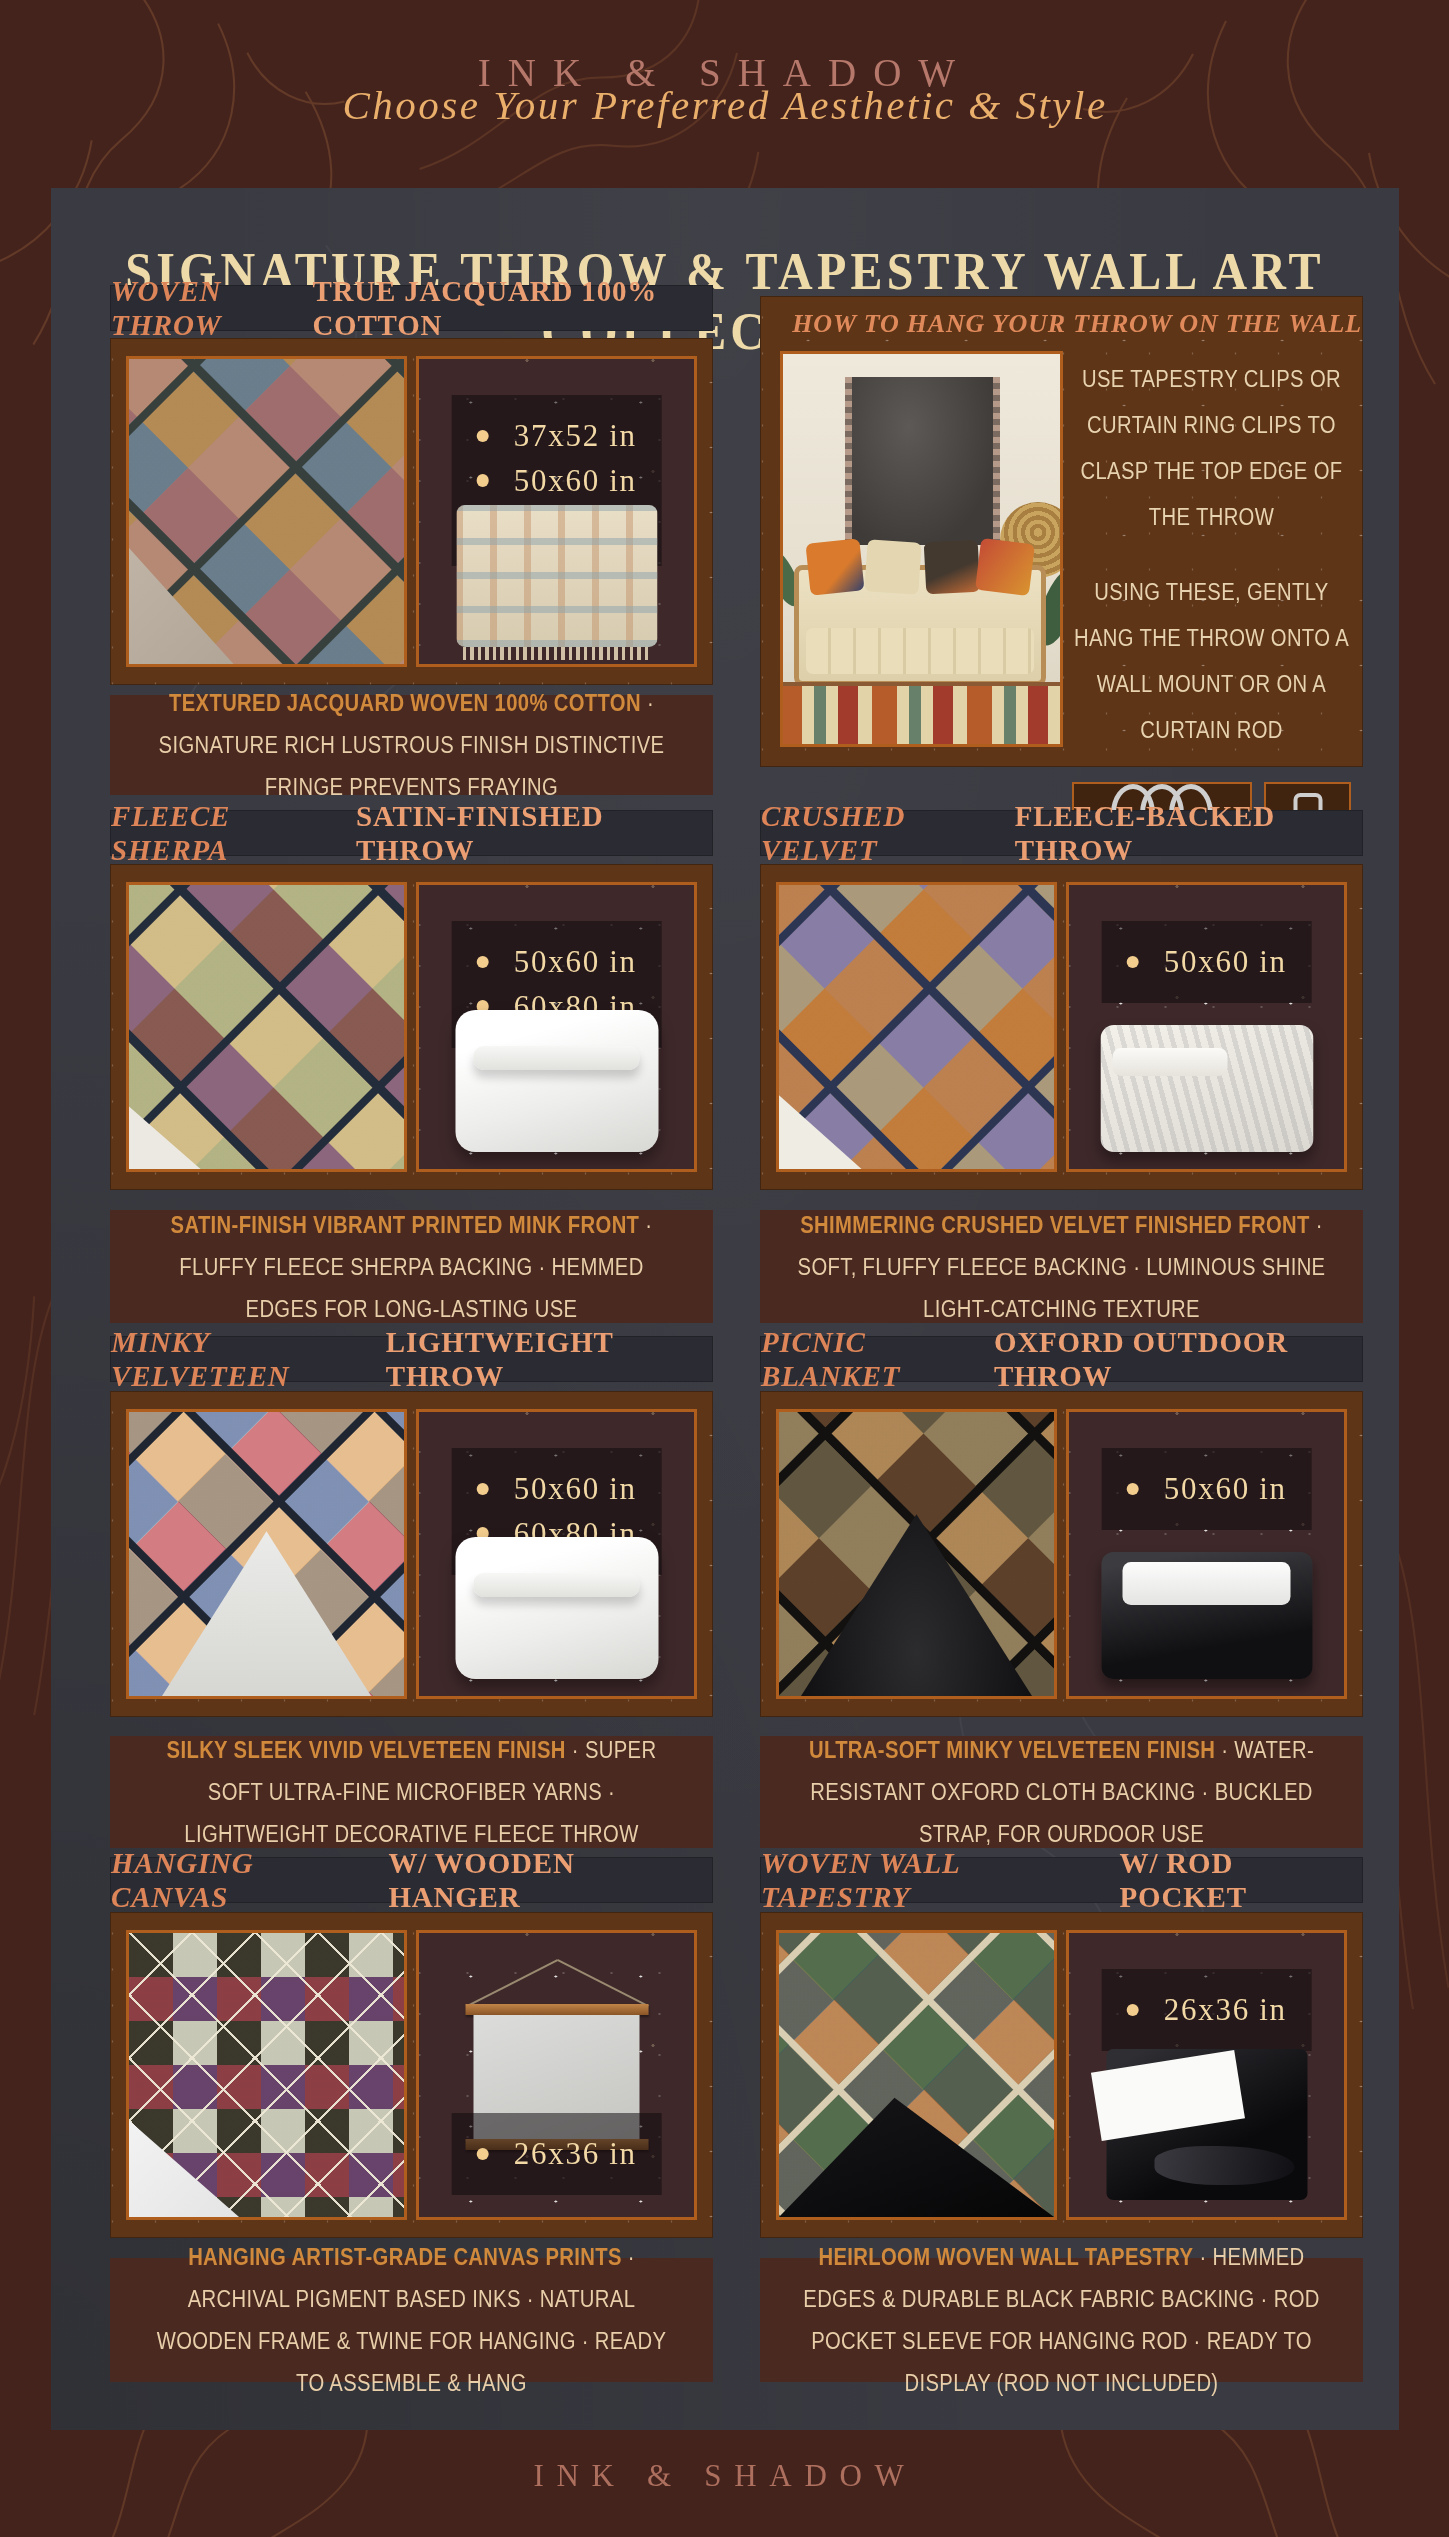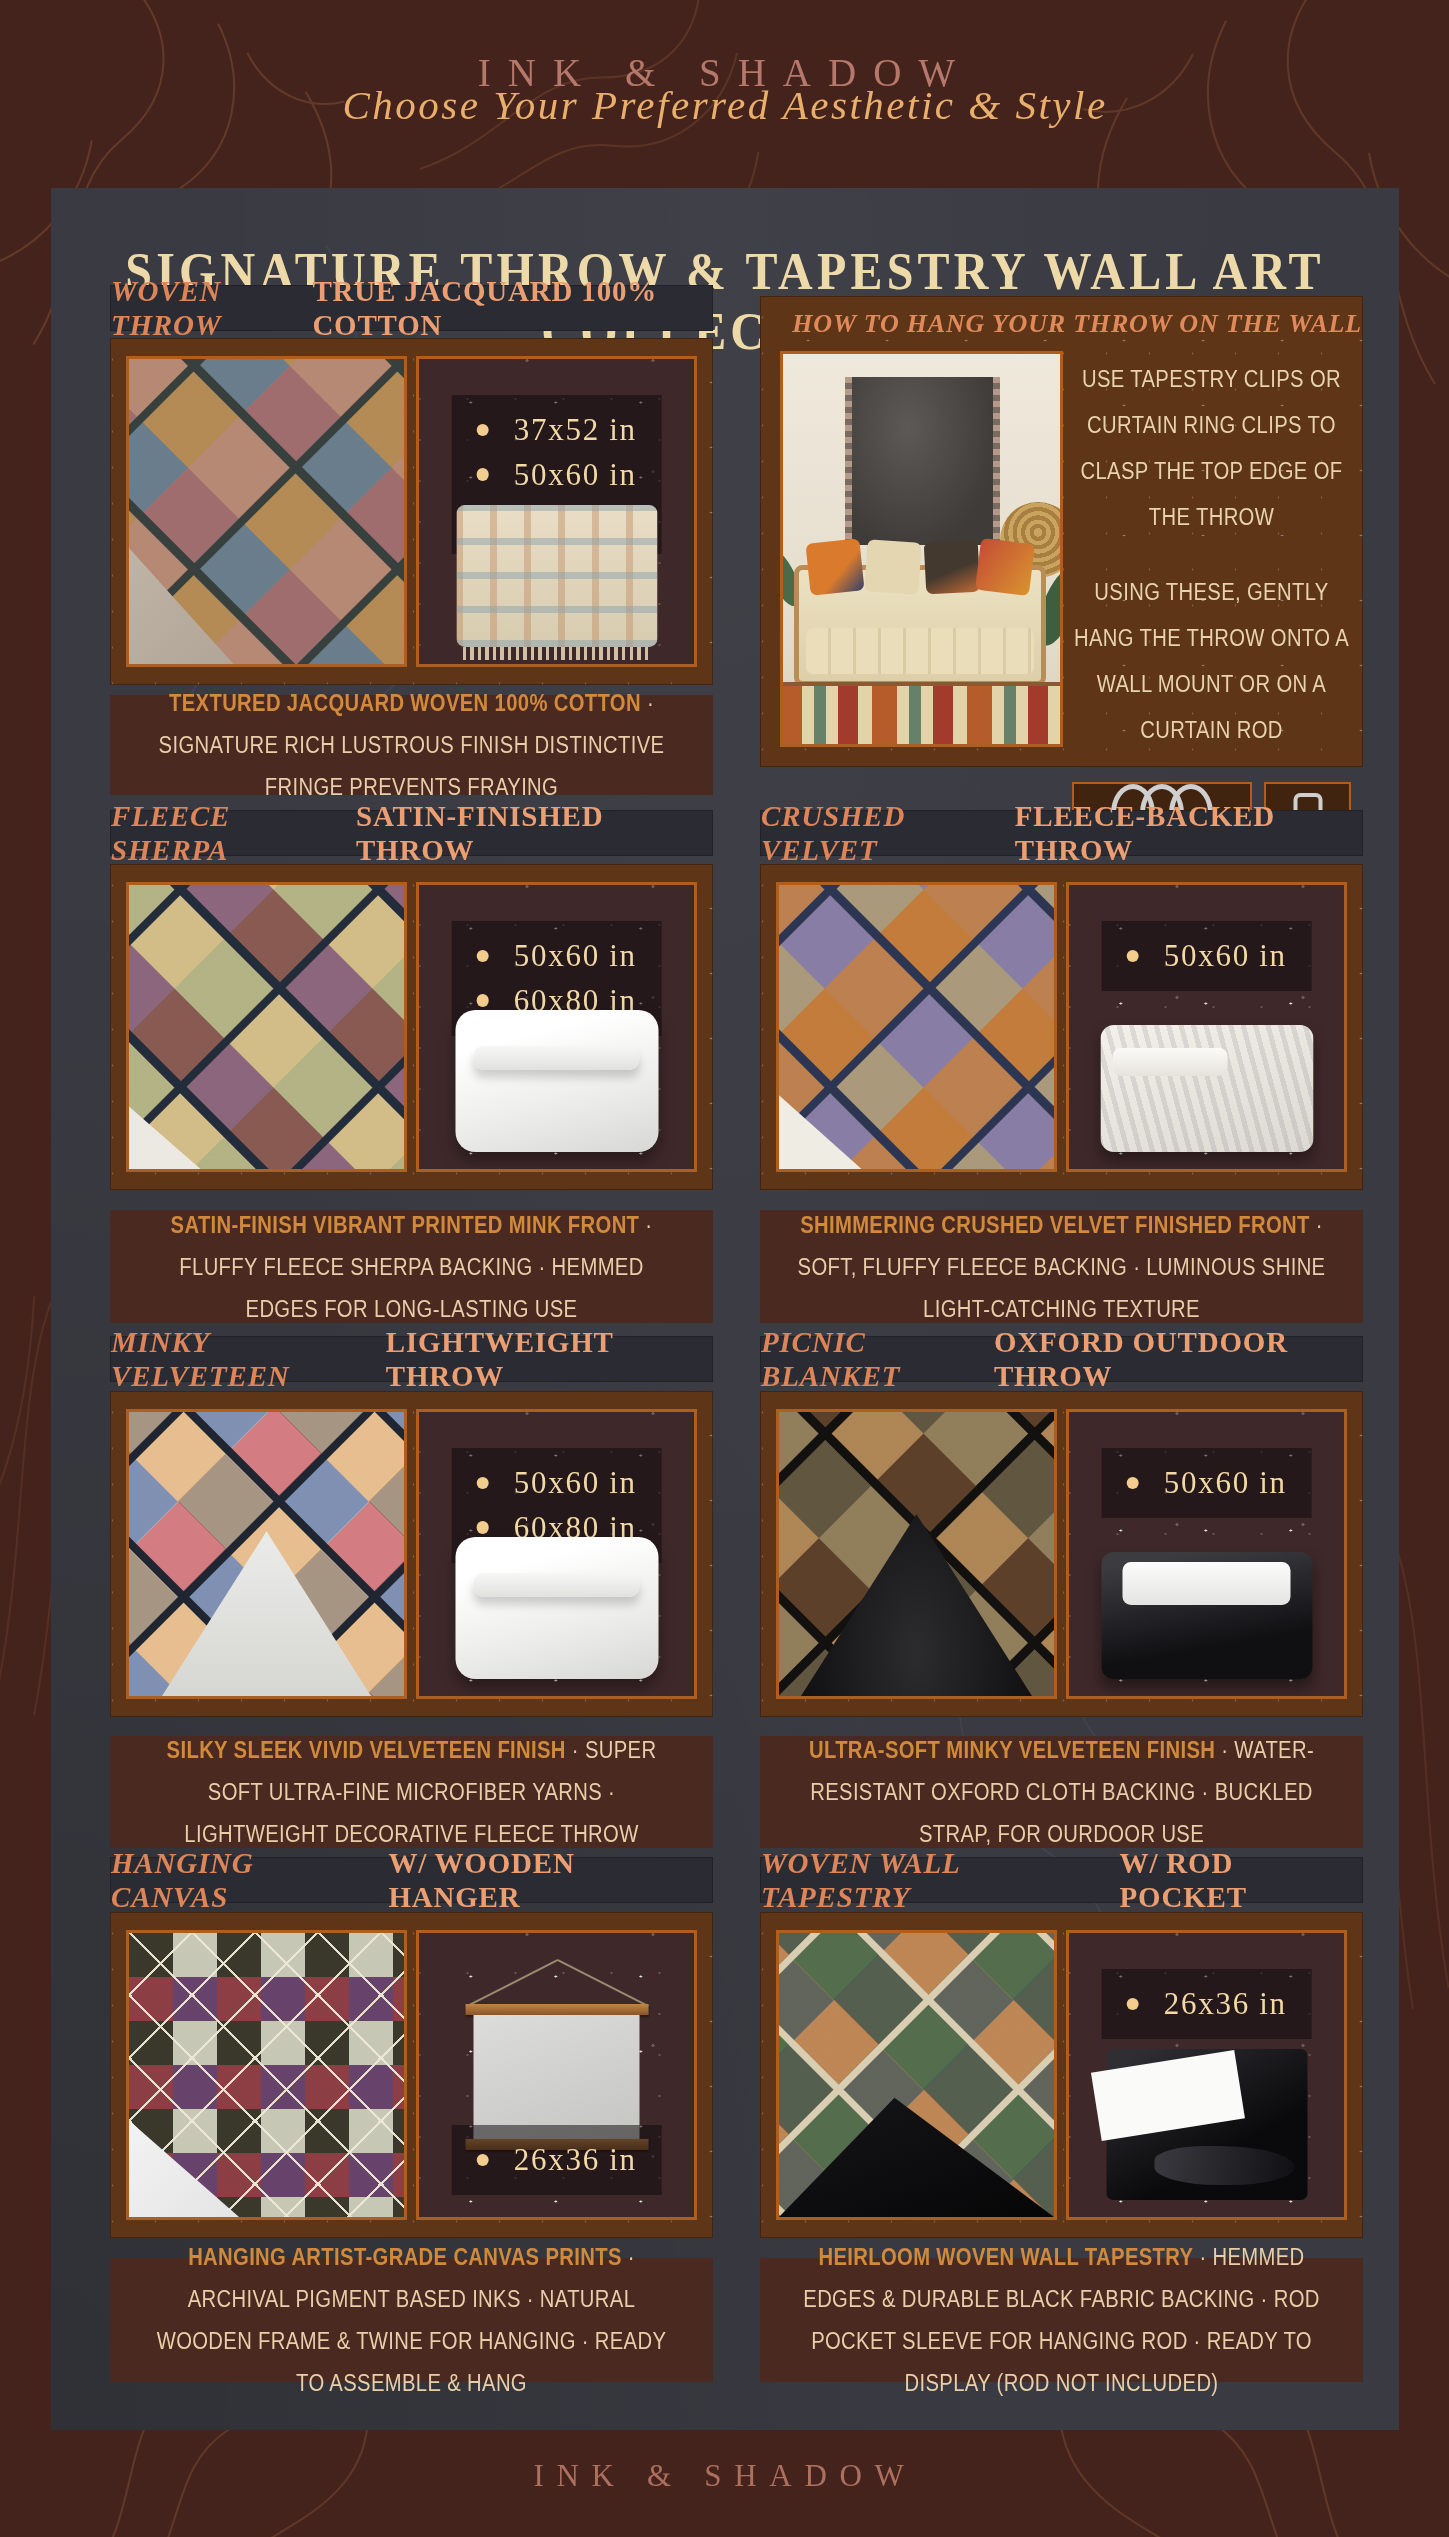--- a/index.html
+++ b/index.html
@@ -45,21 +45,21 @@
   .imgbox{position:absolute;top:17px;bottom:17px;width:281px;border:3.4px solid #b05e1e;overflow:hidden;}
   .imgbox.left{left:15px}.imgbox.right{right:15px}
   .plum{background-color:#3e282a;
         background-image:radial-gradient(rgba(255,255,255,.85) 1px,transparent 1.4px),
                          radial-gradient(rgba(255,255,255,.4) 0.8px,transparent 1.2px),
                          radial-gradient(rgba(240,214,170,.28) 1.4px,transparent 1.9px);
         background-size:85px 75px,48px 41px,126px 111px;
         background-position:9.3px 6px,24.5px 19.5px,45px 57px;}
 
   .chip{position:absolute;left:50%;transform:translateX(-50%);top:36px;background:rgba(16,9,14,.52);
-        padding:17px 25px;display:flex;flex-direction:column;gap:8.5px;min-width:201px;align-items:flex-end;}
+        padding:23px 25px;display:flex;flex-direction:column;gap:8.5px;min-width:201px;align-items:flex-end;}
   .chip.bottom{top:auto;bottom:22px;}
   .size-row{display:flex;align-items:center;gap:25px;justify-content:flex-start;}
   .dot{width:12.7px;height:12.7px;border-radius:50%;background:#f3cd8e;flex:0 0 auto;}
   .size-txt{font-size:31px;color:#f2d9a6;letter-spacing:1.7px;white-space:nowrap;}
 
   
   .qgrid{position:absolute;left:-60%;top:-60%;width:220%;height:220%;transform:rotate(45deg);
      background-image:
        repeating-linear-gradient(0deg,var(--lat) 0 var(--lw),transparent var(--lw) var(--cell)),
        repeating-linear-gradient(90deg,var(--lat) 0 var(--lw),transparent var(--lw) var(--cell)),

